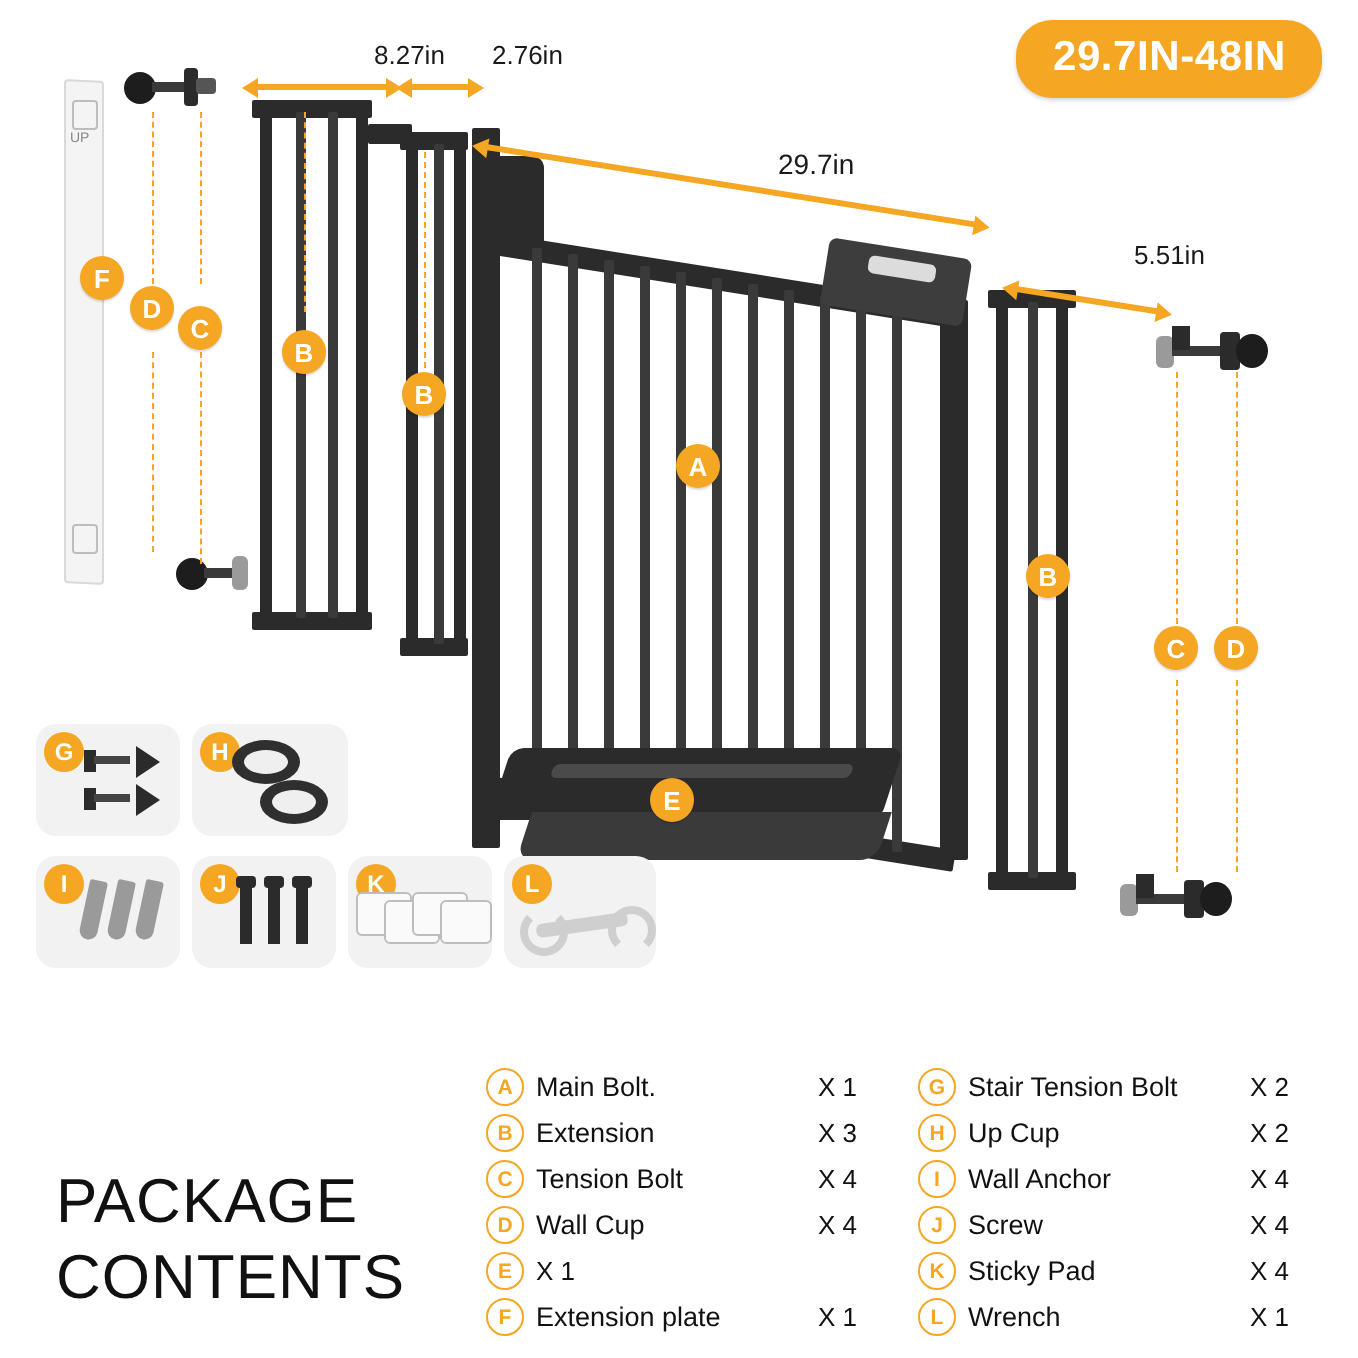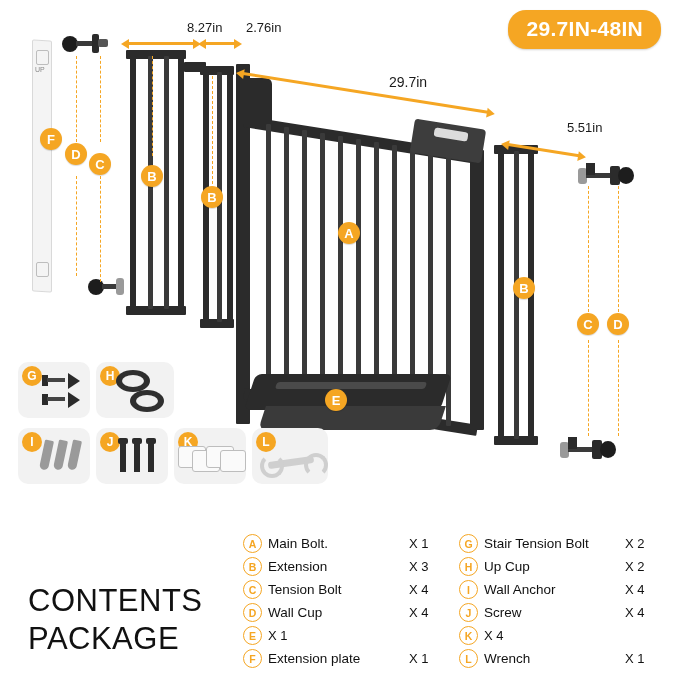--- a/index.html
+++ b/index.html
@@ -264,22 +264,22 @@
 
   <div class="partbox" style="left:252px;top:428px;width:76px;height:56px;"></div>
   <div class="partlabel" style="left:256px;top:432px;">L</div>
   <div style="position:absolute;left:258px;top:452px;width:64px;height:22px;">
     <div style="position:absolute;left:10px;top:7px;width:46px;height:7px;background:#cfcfcf;border-radius:3px;transform:rotate(-8deg);"></div>
     <div style="position:absolute;left:2px;top:2px;width:16px;height:16px;border:4px solid #cfcfcf;border-radius:50%;border-top-color:transparent;"></div>
     <div style="position:absolute;left:46px;top:1px;width:16px;height:16px;border:4px solid #cfcfcf;border-radius:50%;border-bottom-color:transparent;"></div>
   </div>
 
   <div class="pkg-title">
+    <div>PACKAGE</div>
     <div>CONTENTS</div>
-    <div>PACKAGE</div>
   </div>
 
   <div class="contents">
     <div class="col left">
       <div class="row">
         <div class="mark">A</div>
         <div class="nm">Main Bolt.</div>
         <div class="qty">X 1</div>
       </div>
       <div class="row">
@@ -324,20 +324,21 @@
         <div class="nm">Wall Anchor</div>
         <div class="qty">X 4</div>
       </div>
       <div class="row">
         <div class="mark">J</div>
         <div class="nm">Screw</div>
         <div class="qty">X 4</div>
       </div>
       <div class="row">
         <div class="mark">K</div>
+        <div class="nm">Sticky Pad</div>
         <div class="qty">X 4</div>
       </div>
       <div class="row">
         <div class="mark">L</div>
         <div class="nm">Wrench</div>
         <div class="qty">X 1</div>
       </div>
     </div>
   </div>
 

